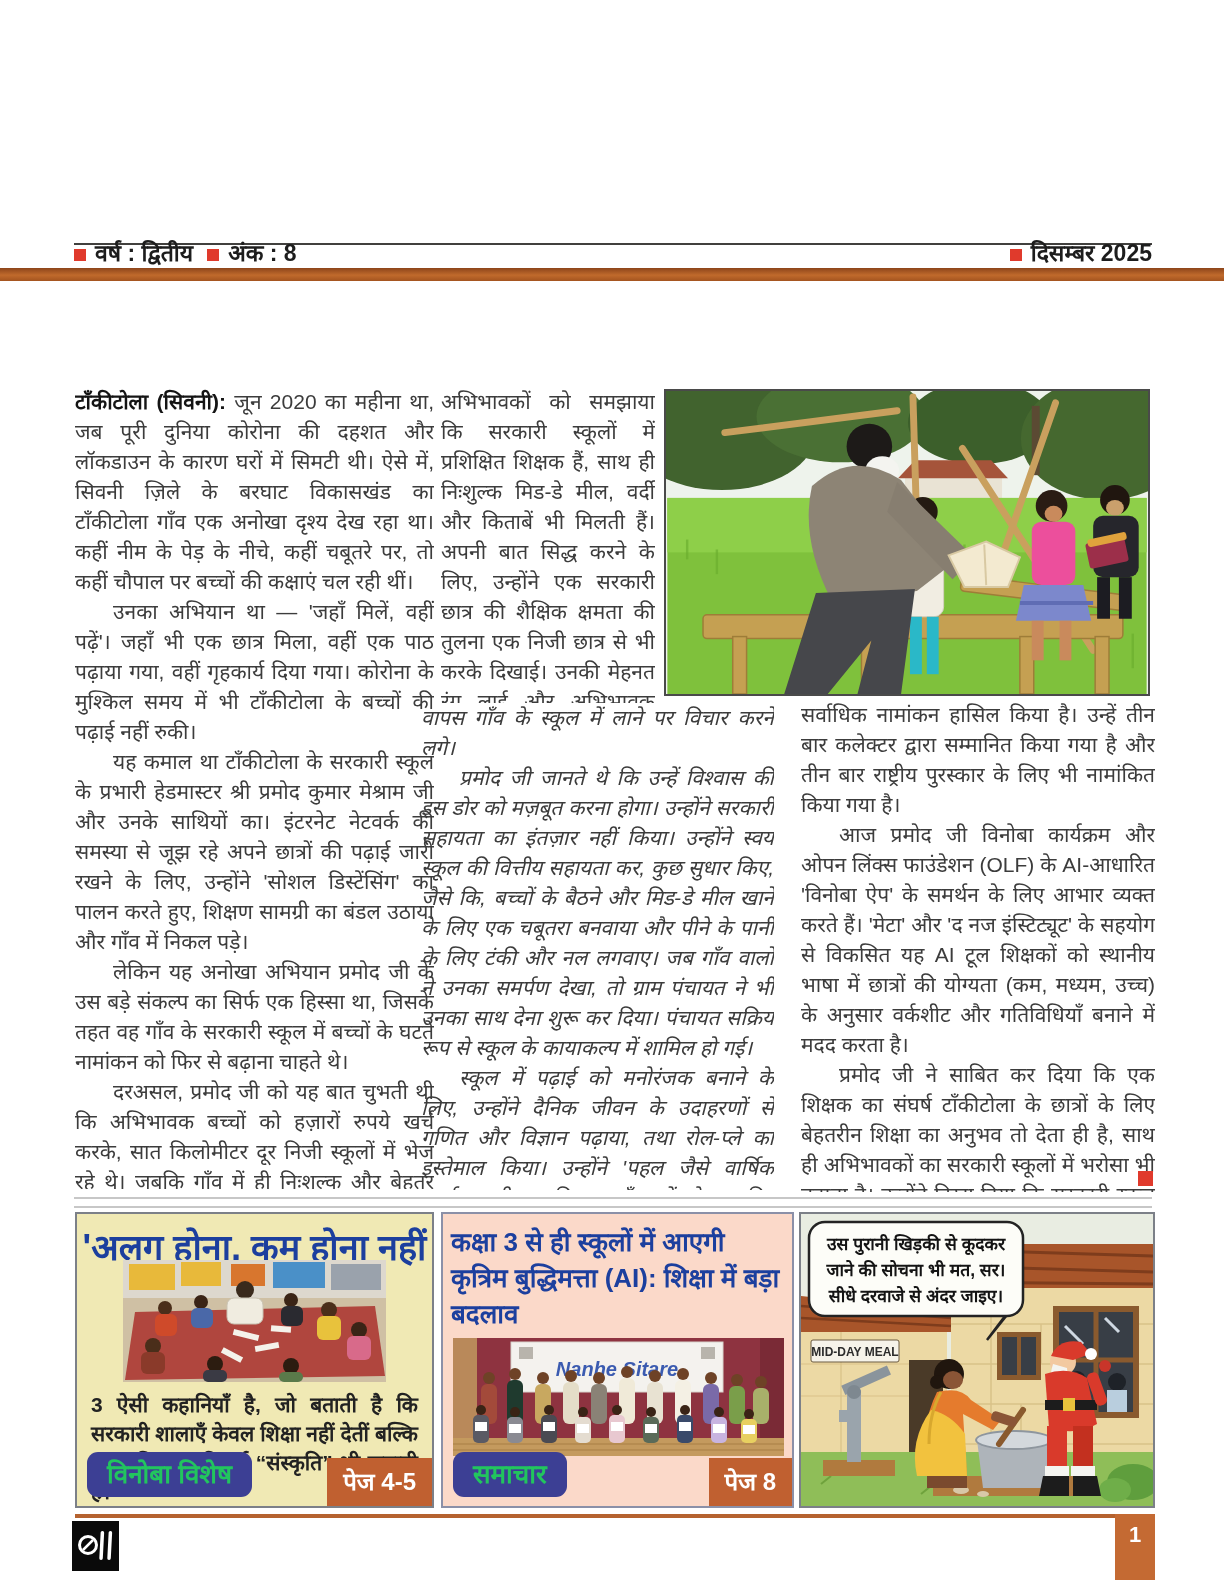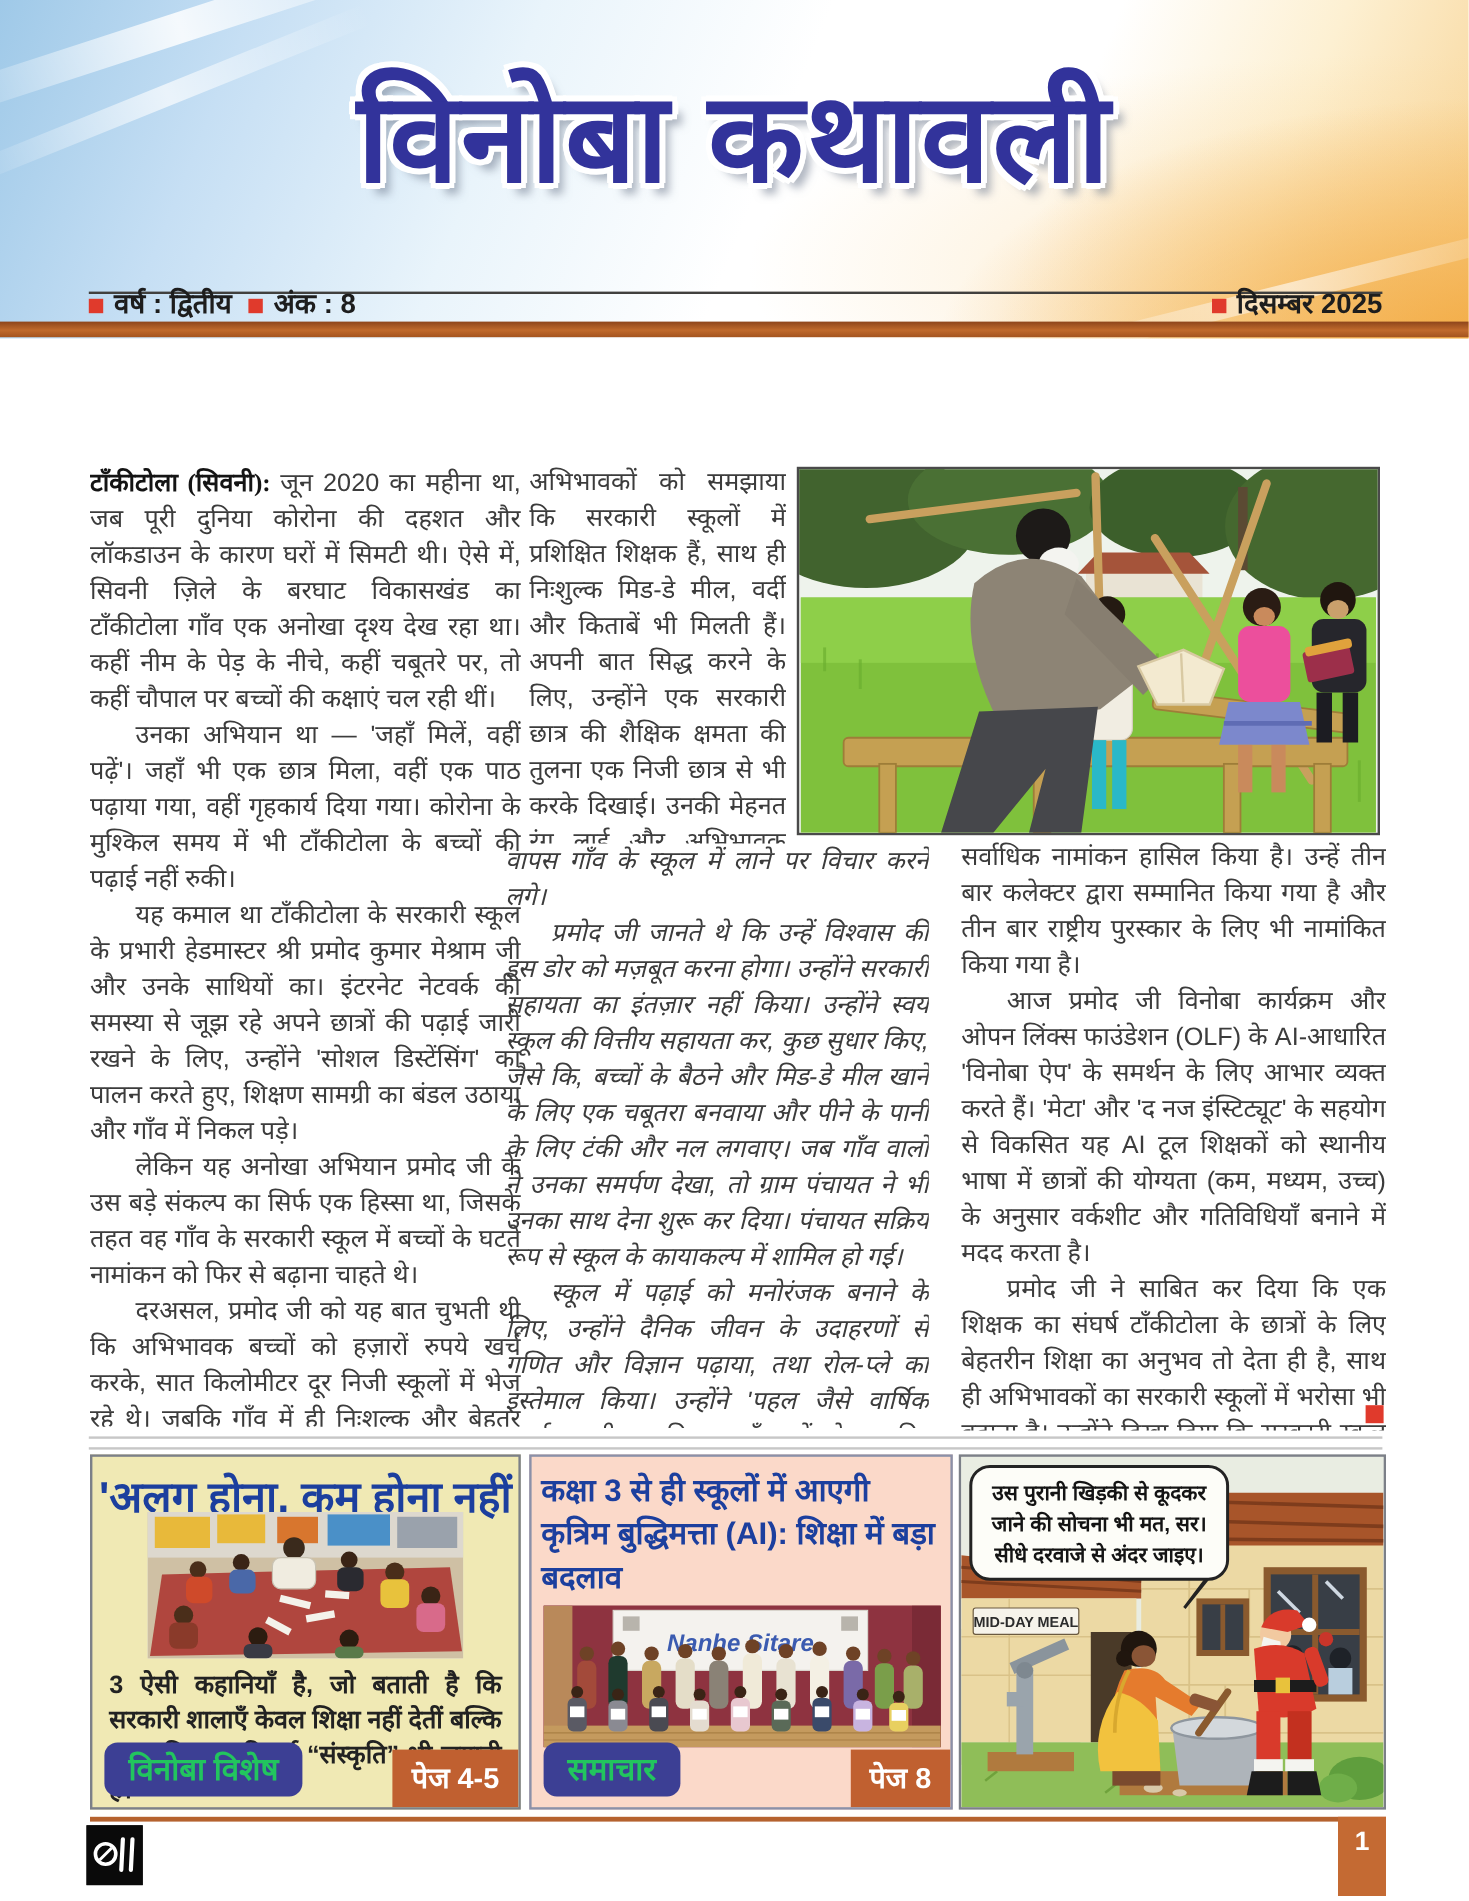--- a/index.html
+++ b/index.html
@@ -25,21 +25,21 @@
   .red-sq{display:inline-block;width:12px;height:12px;background:#e03a2c;margin-right:9px;vertical-align:middle;}
   .orange-bar{position:absolute;left:0;top:268px;width:1224px;height:13px;
     background:linear-gradient(180deg,#8d451b,#c06a2c 55%,#a4541f);}
   
   .headline{position:absolute;left:0;top:296px;width:100%;text-align:center;
     font-size:55px;font-weight:bold;color:#2f2e2e;}
   
   .col{position:absolute;text-align:justify;font-size:21px;line-height:30px;overflow:hidden;}
   .col p{margin:0;text-indent:38px;}
   .col p.noind{text-indent:0;}
-  .lead{font-weight:bold;color:#141414;font-family:Liberation Serif, serif;}
+  .lead{font-weight:bold;color:#141414;}
   .col1{left:75px;top:387px;width:359px;height:802px;}
   .col2a{left:441px;top:387px;width:214px;height:316px;}
   .col2b{left:421px;top:703px;width:353px;height:487px;font-style:italic;}
   .col3{left:801px;top:700px;width:354px;height:492px;}
   .end-square{position:absolute;right:2px;bottom:6px;width:15px;height:15px;background:#e03a2c;}
   .article-photo{position:absolute;left:664px;top:389px;width:486px;height:307px;
     border:2px solid #4a4a4a;background:#eef3ec;box-sizing:border-box;}
   .article-photo svg{display:block;width:100%;height:100%;}
   
   .boxes-divider{position:absolute;left:74px;top:1197px;width:1078px;height:7px;
@@ -70,26 +70,20 @@
   .footer-logo svg{display:block;width:100%;height:100%;}
   .page-number-tab{position:absolute;left:1115px;top:1514px;width:40px;height:66px;background:#c46a33;
     color:#fff;font-size:22px;font-weight:bold;text-align:center;padding-top:8px;box-sizing:border-box;}
   .bubble-text{font-size:17.5px;font-weight:bold;fill:#141414;font-family:"Liberation Sans","DejaVu Sans",sans-serif;}
 </style>
 </head>
 <body>
 
 <div class="page">
 
-  <div class="header">
-    <div class="streak s1"></div>
-    <div class="streak s2"></div>
-    <div class="streak s3"></div>
-    <div class="masthead-title">विनोबा कथावली</div>
-  </div>
   <div class="issue-rule"></div>
   <div class="issue-row">
     <div class="issue-left">
       <span><span class="red-sq"></span><span>वर्ष : द्वितीय</span></span>
       <span><span class="red-sq"></span><span>अंक : 8</span></span>
     </div>
     <div><span class="red-sq"></span><span>दिसम्बर 2025</span></div>
   </div>
   <div class="orange-bar"></div>
 

